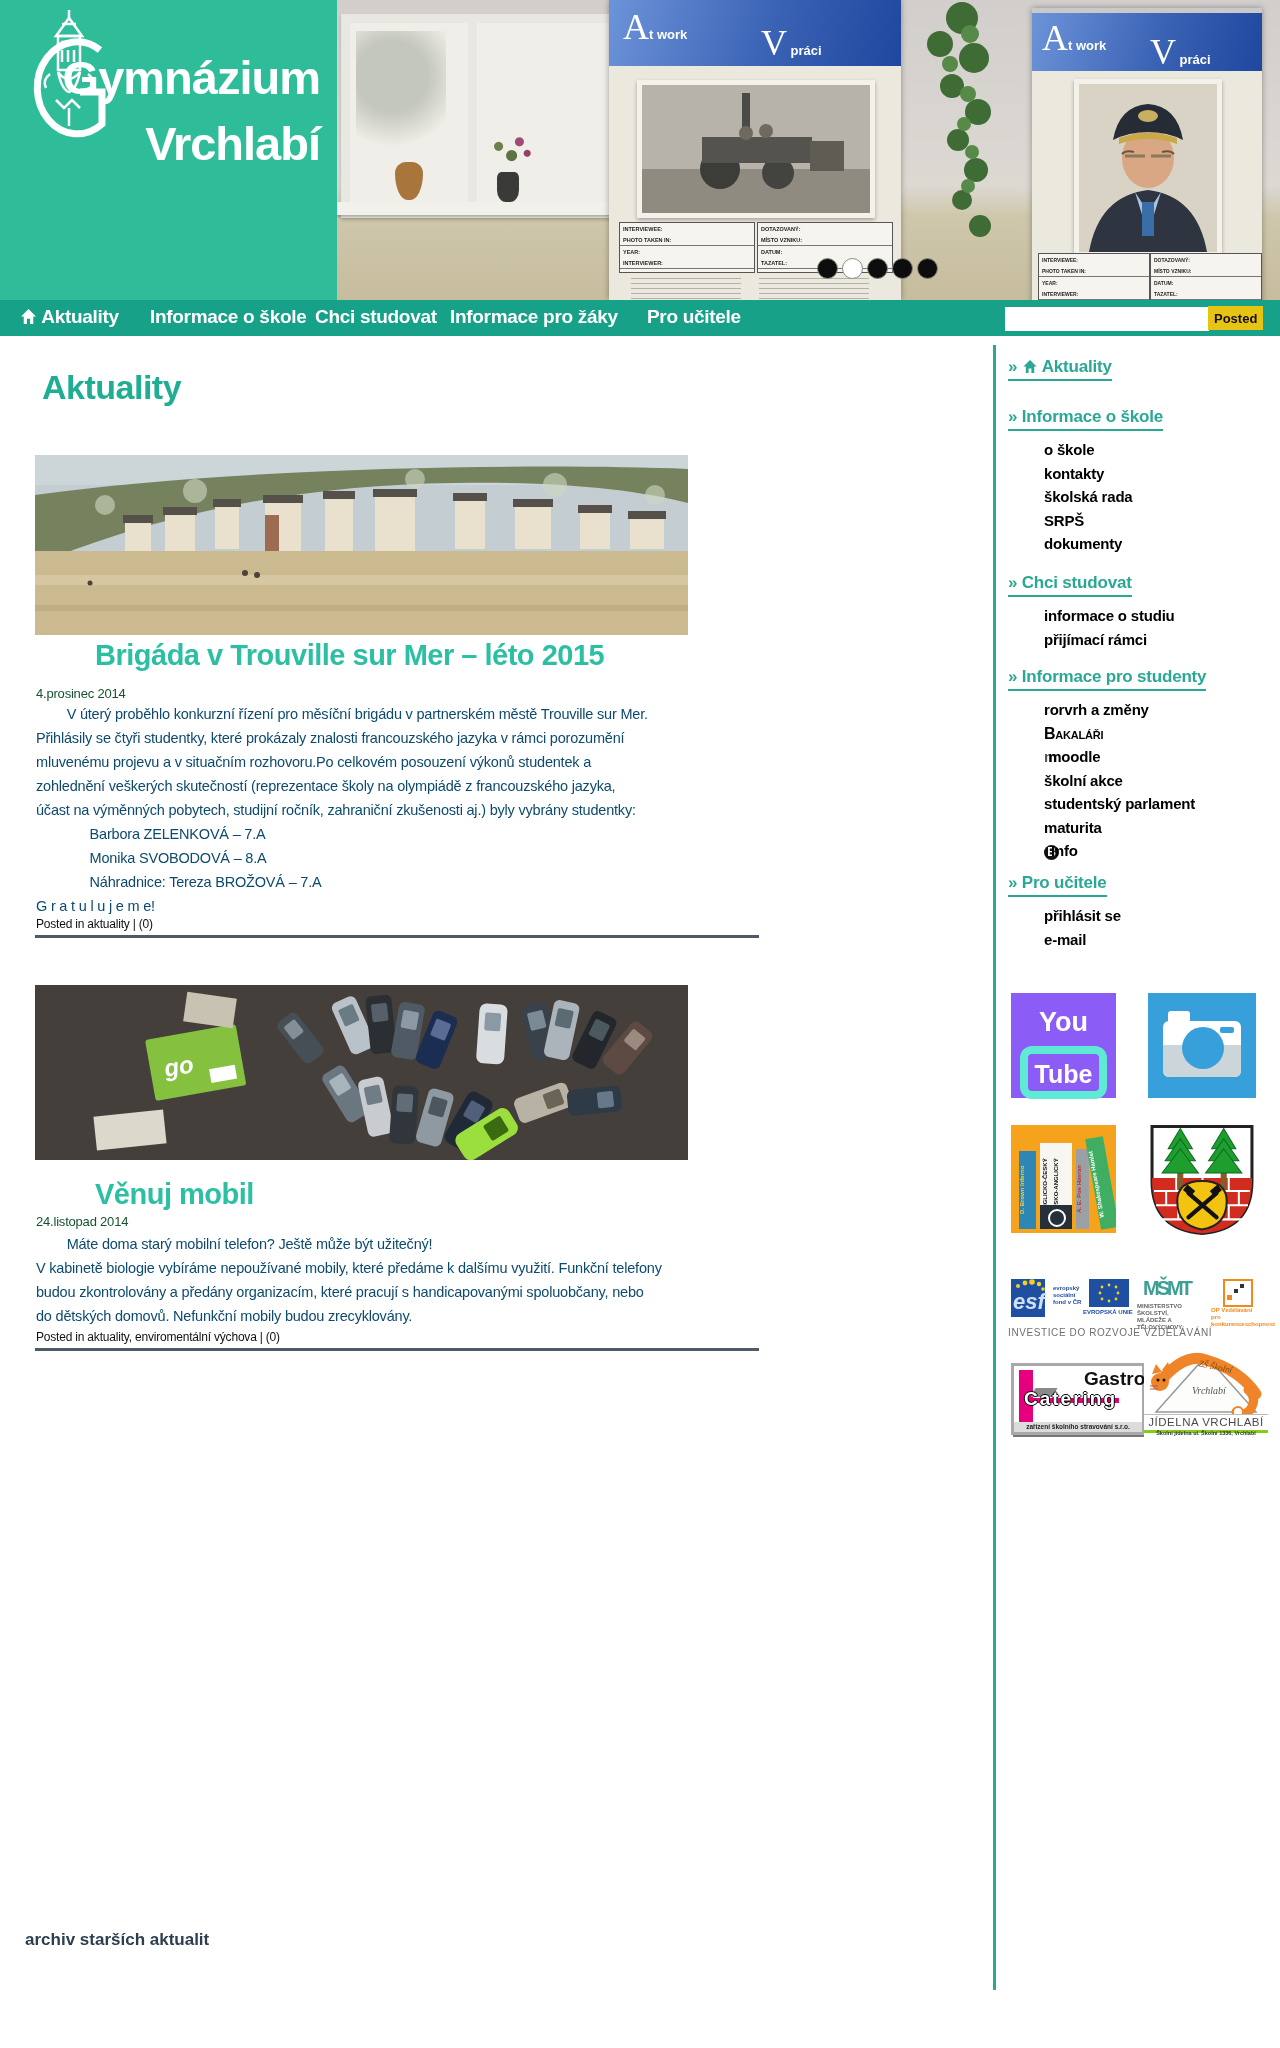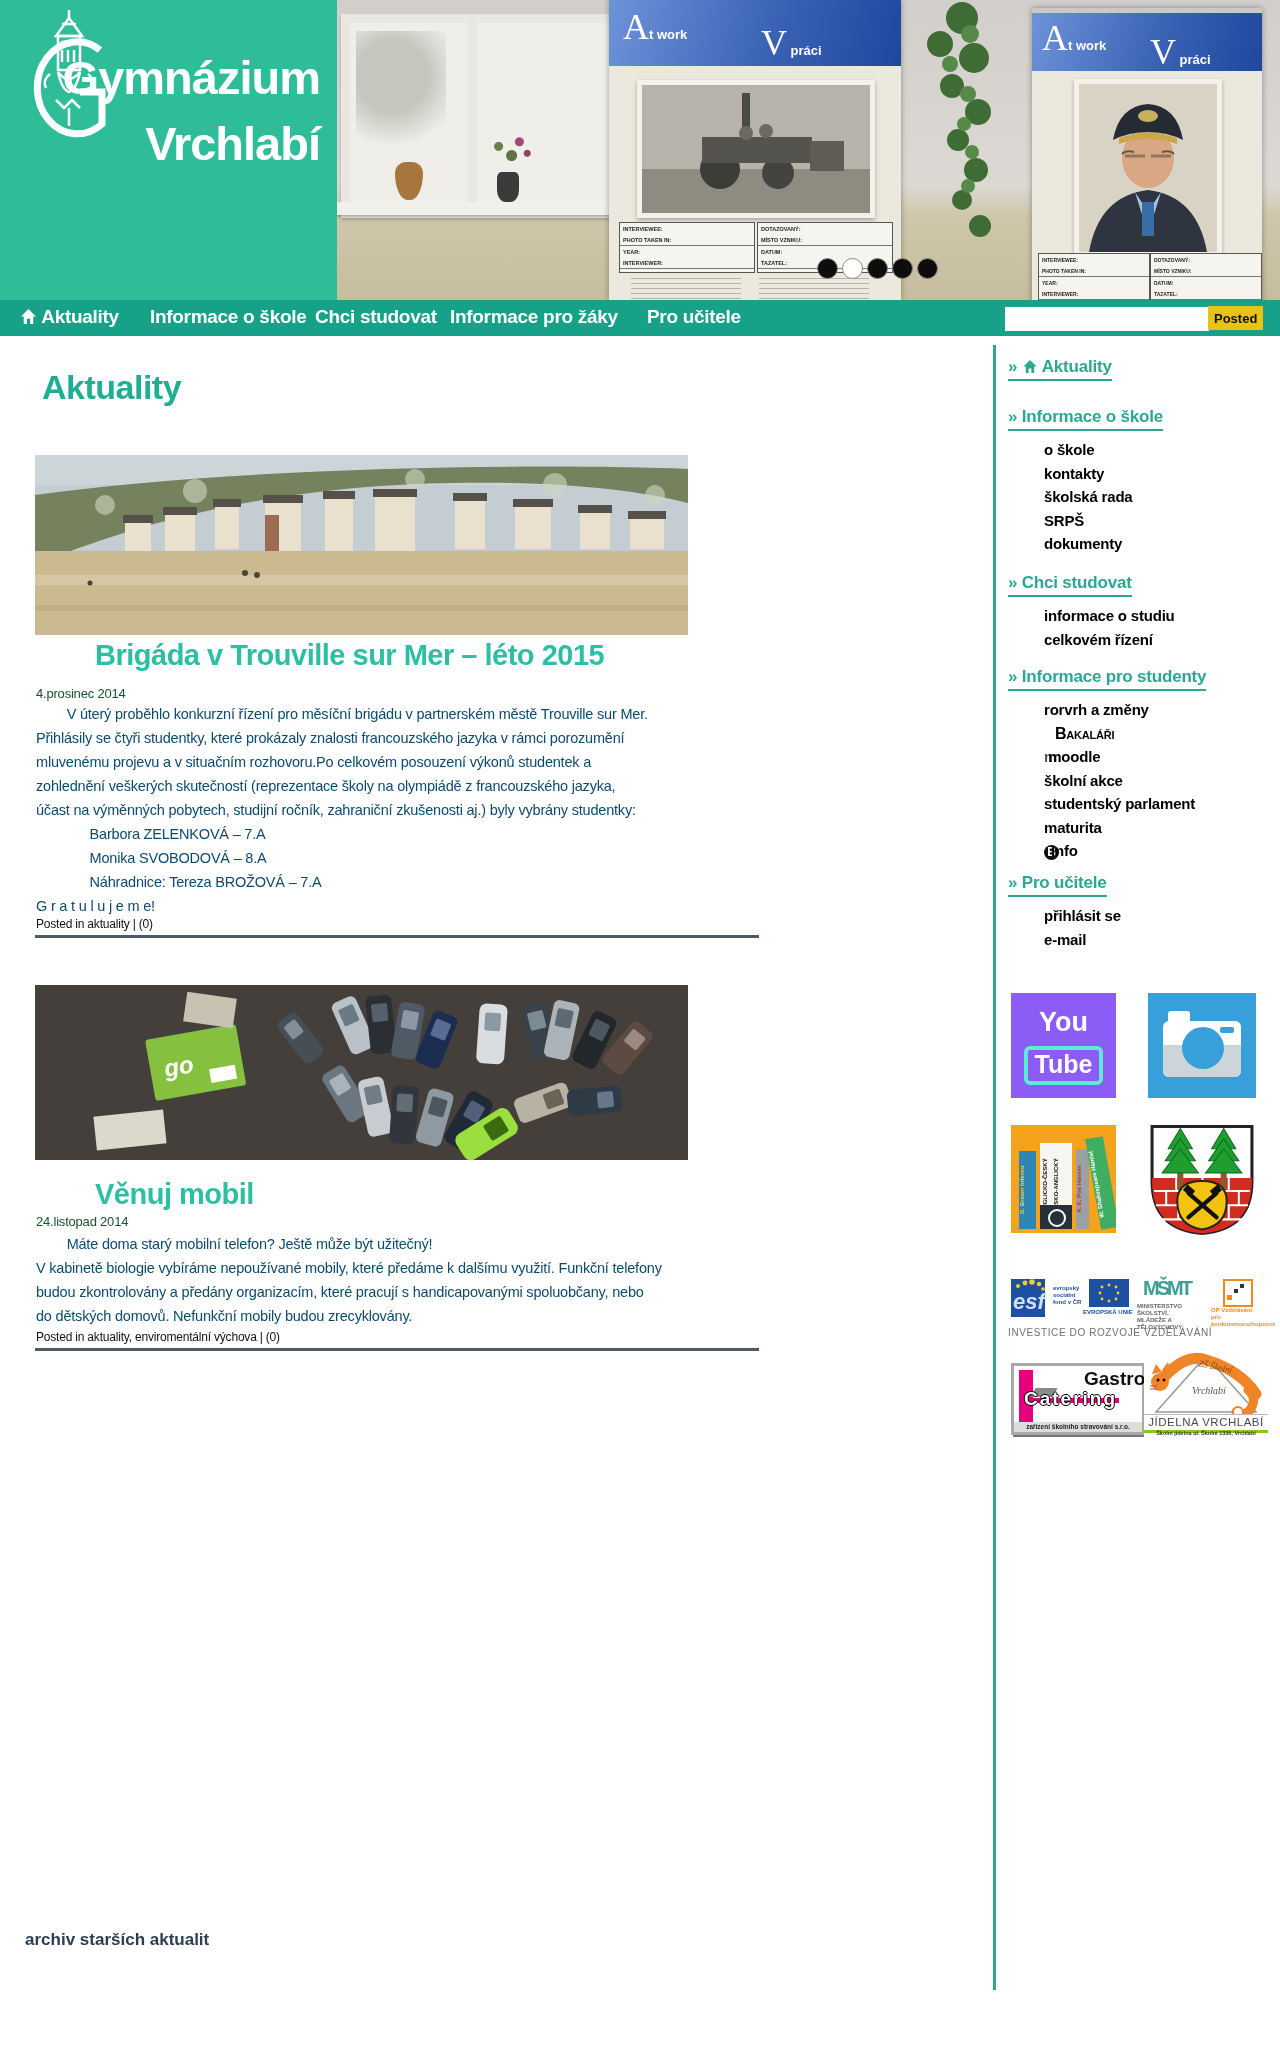--- a/index.html
+++ b/index.html
@@ -60,27 +60,27 @@
   .posted{position:absolute;left:36px;font-size:12px;color:#111;letter-spacing:-.2px;}
   .divider{position:absolute;left:35px;width:724px;height:3px;background:#4e5a66;}
   .archive{position:absolute;left:25px;top:1594px;font-size:17px;font-weight:bold;color:#2c3e50;cursor:pointer;}
   
   .aside{position:absolute;left:993px;top:345px;width:284px;height:1645px;border-left:3px solid #2aa893;background:#fff;}
   .menu-sec{position:absolute;left:12px;}
   .menu-head{display:inline-block;color:#2aa893;font-size:17px;font-weight:bold;
      border-bottom:2px solid #2aa893;padding-bottom:2px;cursor:pointer;letter-spacing:-.2px;}
   .menu-items{margin:7px 0 0 36px;padding:0;list-style:none;}
   .menu-items li{font-size:15px;font-weight:bold;color:#000;line-height:23.5px;cursor:pointer;letter-spacing:-.2px;}
-  .sc{font-variant:small-caps;margin-left:11px;}
+  .sc{font-variant:small-caps;}
   .mini-ico{display:inline-block;font-weight:bold;}
   .badge{position:absolute;cursor:pointer;}
   .yt{width:105px;height:105px;background:#8b5cf6;color:#fff;text-align:center;}
   .yt .l1{font-size:27px;font-weight:bold;padding-top:14px;}
   .yt .l2{display:inline-block;margin-top:8px;font-size:25px;font-weight:bold;
-      border:4px solid #5eead4;border-radius:6px;padding:0 7px 2px;}
+      border:8px solid #5eead4;border-radius:12px;padding:6px 7px 2px;}
   .cam{width:108px;height:105px;background:#379fd9;}
   .cam .bodyc{position:absolute;left:15px;top:28px;width:78px;height:56px;background:#fff;border-radius:6px;}
   .cam .split{position:absolute;left:15px;top:52px;width:78px;height:32px;background:#ccd5da;border-radius:0 0 6px 6px;}
   .cam .vf{position:absolute;left:20px;top:18px;width:22px;height:14px;background:#fff;border-radius:3px;}
   .cam .slot{position:absolute;left:72px;top:34px;width:14px;height:6px;background:#379fd9;border-radius:2px;}
   .cam .lens{position:absolute;left:34px;top:34px;width:42px;height:42px;background:#379fd9;border-radius:50%;}
   .books{width:105px;height:108px;background:#f5a21d;overflow:hidden;}
   .spine{position:absolute;bottom:4px;writing-mode:vertical-rl;transform:rotate(180deg);
      font-size:6px;font-weight:bold;text-align:center;overflow:hidden;}
   .funding-label{font-size:6px;font-weight:bold;color:#666;line-height:7px;white-space:pre-line;}
@@ -422,21 +422,21 @@
       </ul>
     </div>
 
     <div class="menu-sec" style="top:228px">
       <span class="menu-head">
         <span>»</span>
         <span>Chci studovat</span>
       </span>
       <ul class="menu-items">
         <li>informace o studiu</li>
-        <li>celkovém řízení</li>
+        <li>přijímací rámci</li>
       </ul>
     </div>
 
     <div class="menu-sec" style="top:322px">
       <span class="menu-head">
         <span>»</span>
         <span>Informace pro studenty</span>
       </span>
       <ul class="menu-items">
         <li>rorvrh a změny</li>

